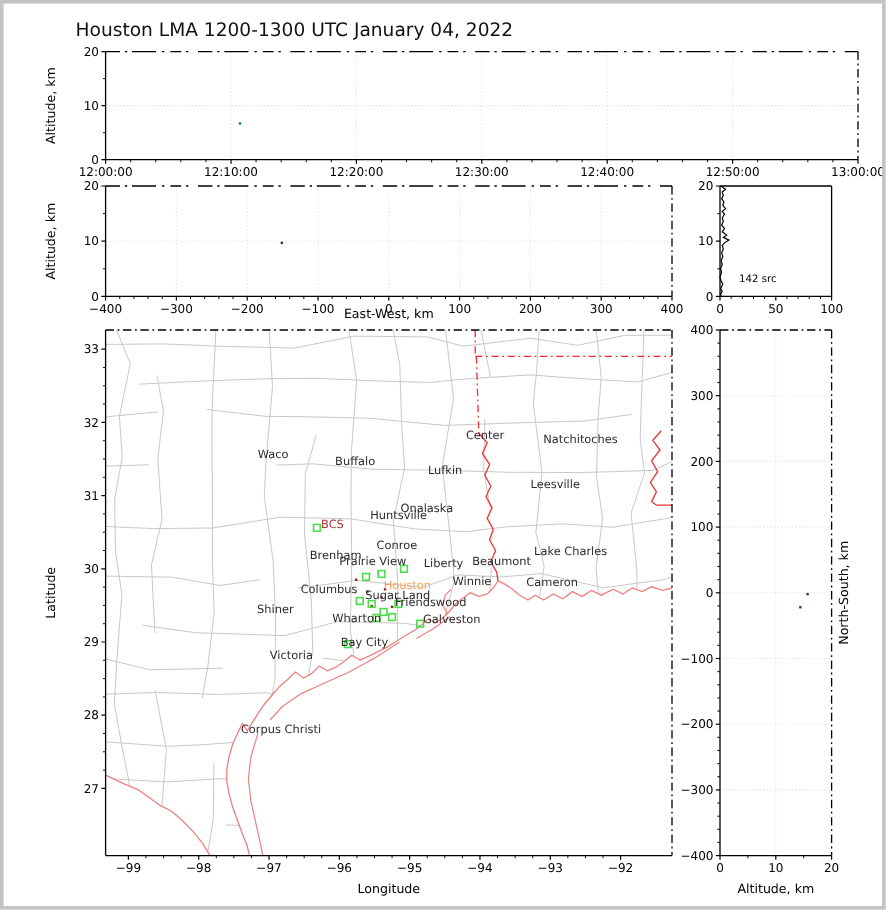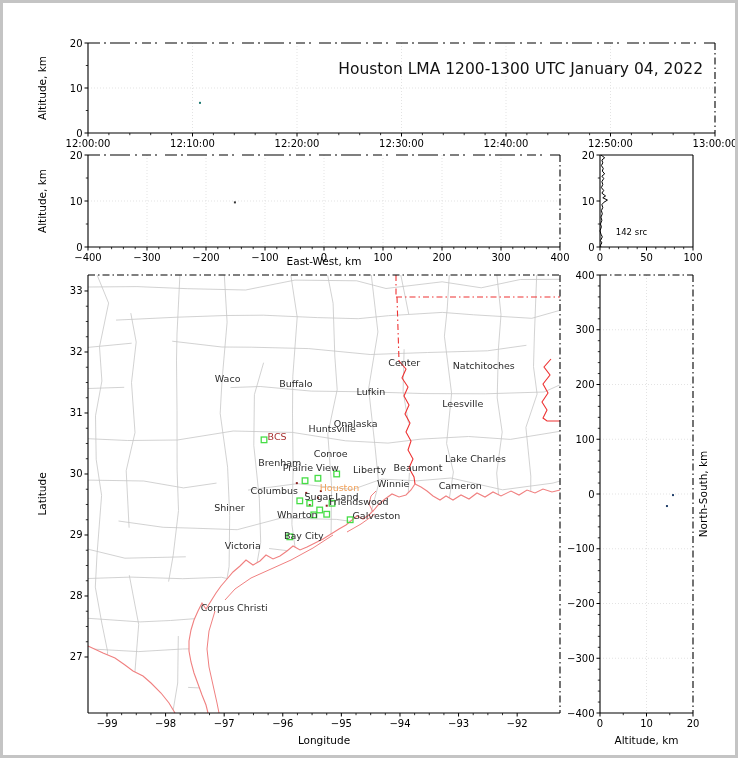--- a/index.html
+++ b/index.html
@@ -1,20 +1,20 @@
 <!DOCTYPE html>
 <html><head>
 <meta charset="utf-8">
 <style>
   html,body{margin:0;padding:0;background:#c6c6c6;}
   .page{position:relative;width:738px;height:758px;background:#ffffff;
         border:3px solid #c4c4c4;box-sizing:border-box;overflow:hidden;
         font-family:"DejaVu Sans","Liberation Sans",sans-serif;}
-  .fig-title{position:absolute;top:13px;left:60px;width:640px;text-align:right;
-        font-size:15.5px;color:#111;letter-spacing:0px;margin-top:44px;}
+  .fig-title{position:absolute;top:13px;left:60px;width:640px;text-align:left;
+        font-size:15.5px;color:#111;letter-spacing:0px;}
   svg text{font-family:"DejaVu Sans","Liberation Sans",sans-serif;}
 </style>
 </head>
 <body>
 
 <div class="page">
   <div class="fig-title">Houston LMA 1200-1300 UTC January 04, 2022</div>
   <svg id="fig" width="738" height="758" viewBox="0 0 738 758">
       <g>
         <path d="M189.5 40 L189.5 130" fill="none" stroke="#e0e0e0" stroke-width="0.9" stroke-dasharray="1 2"></path>

